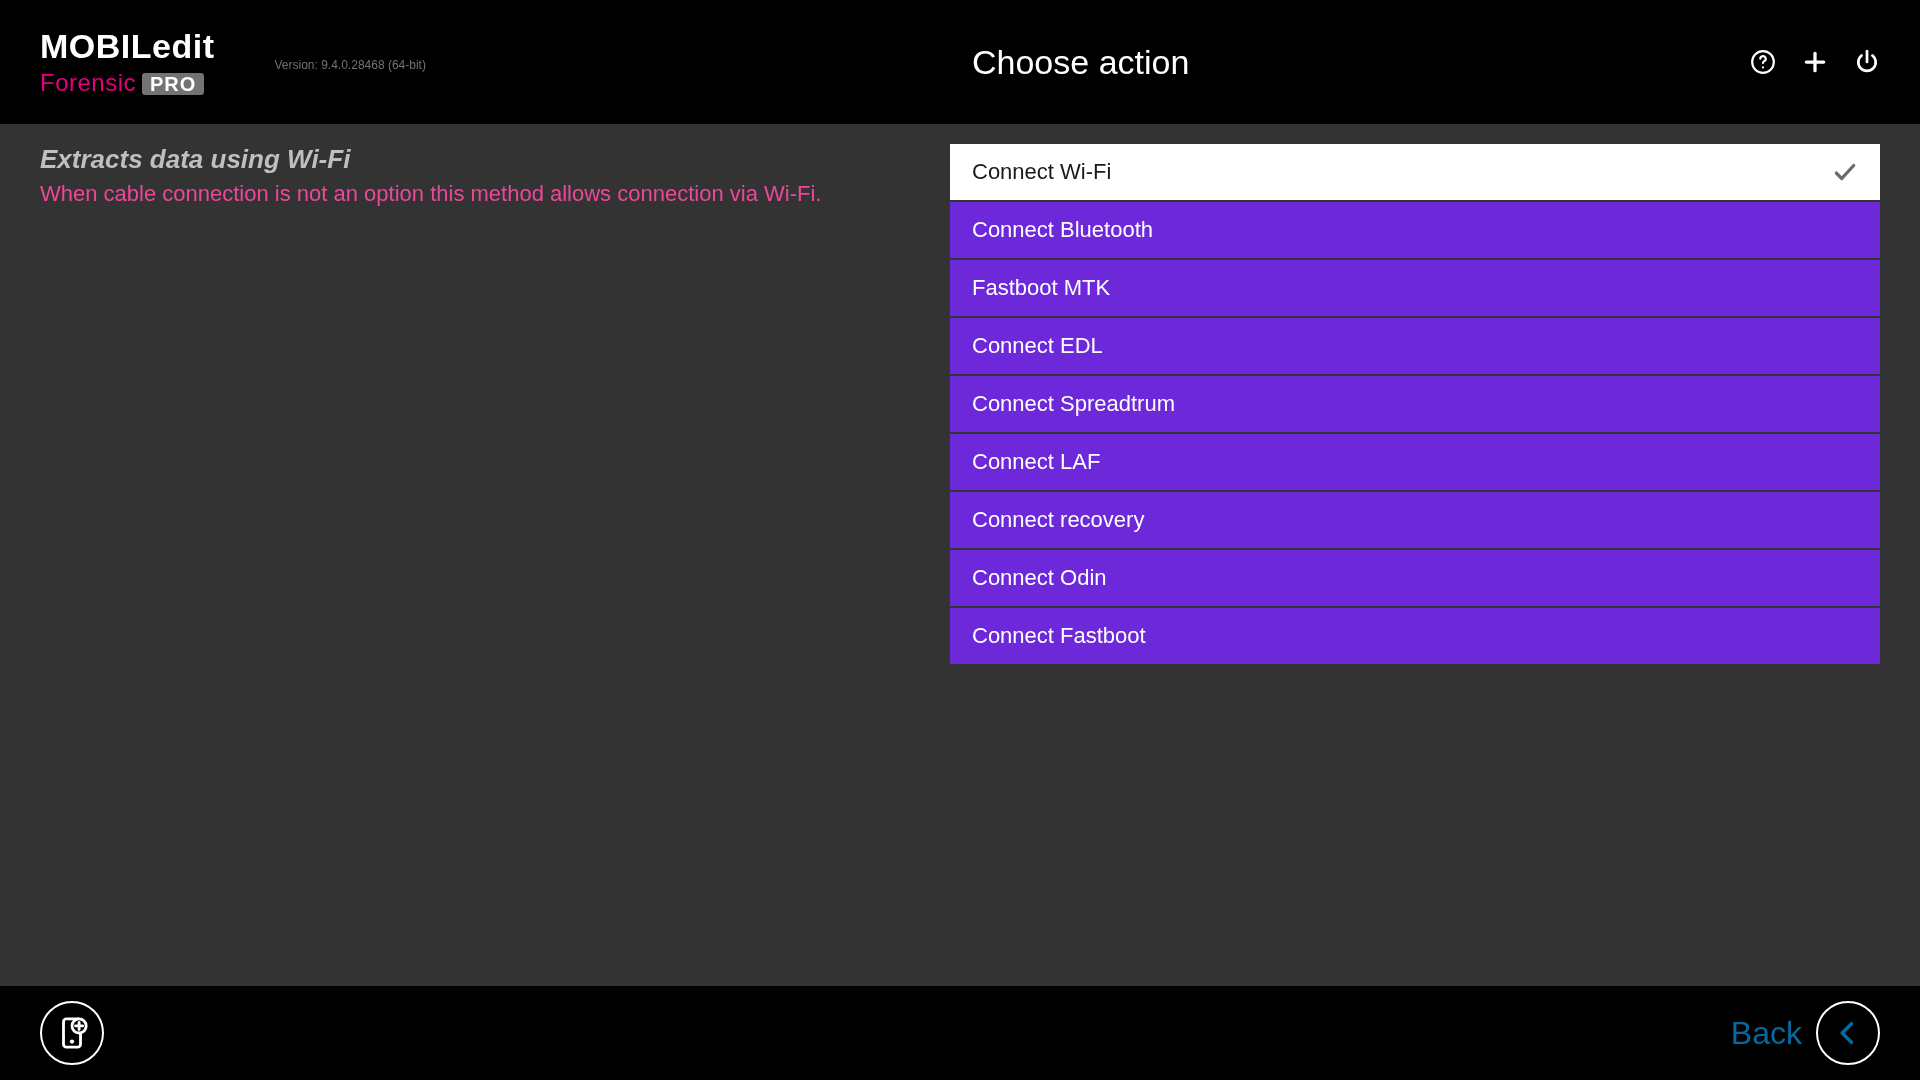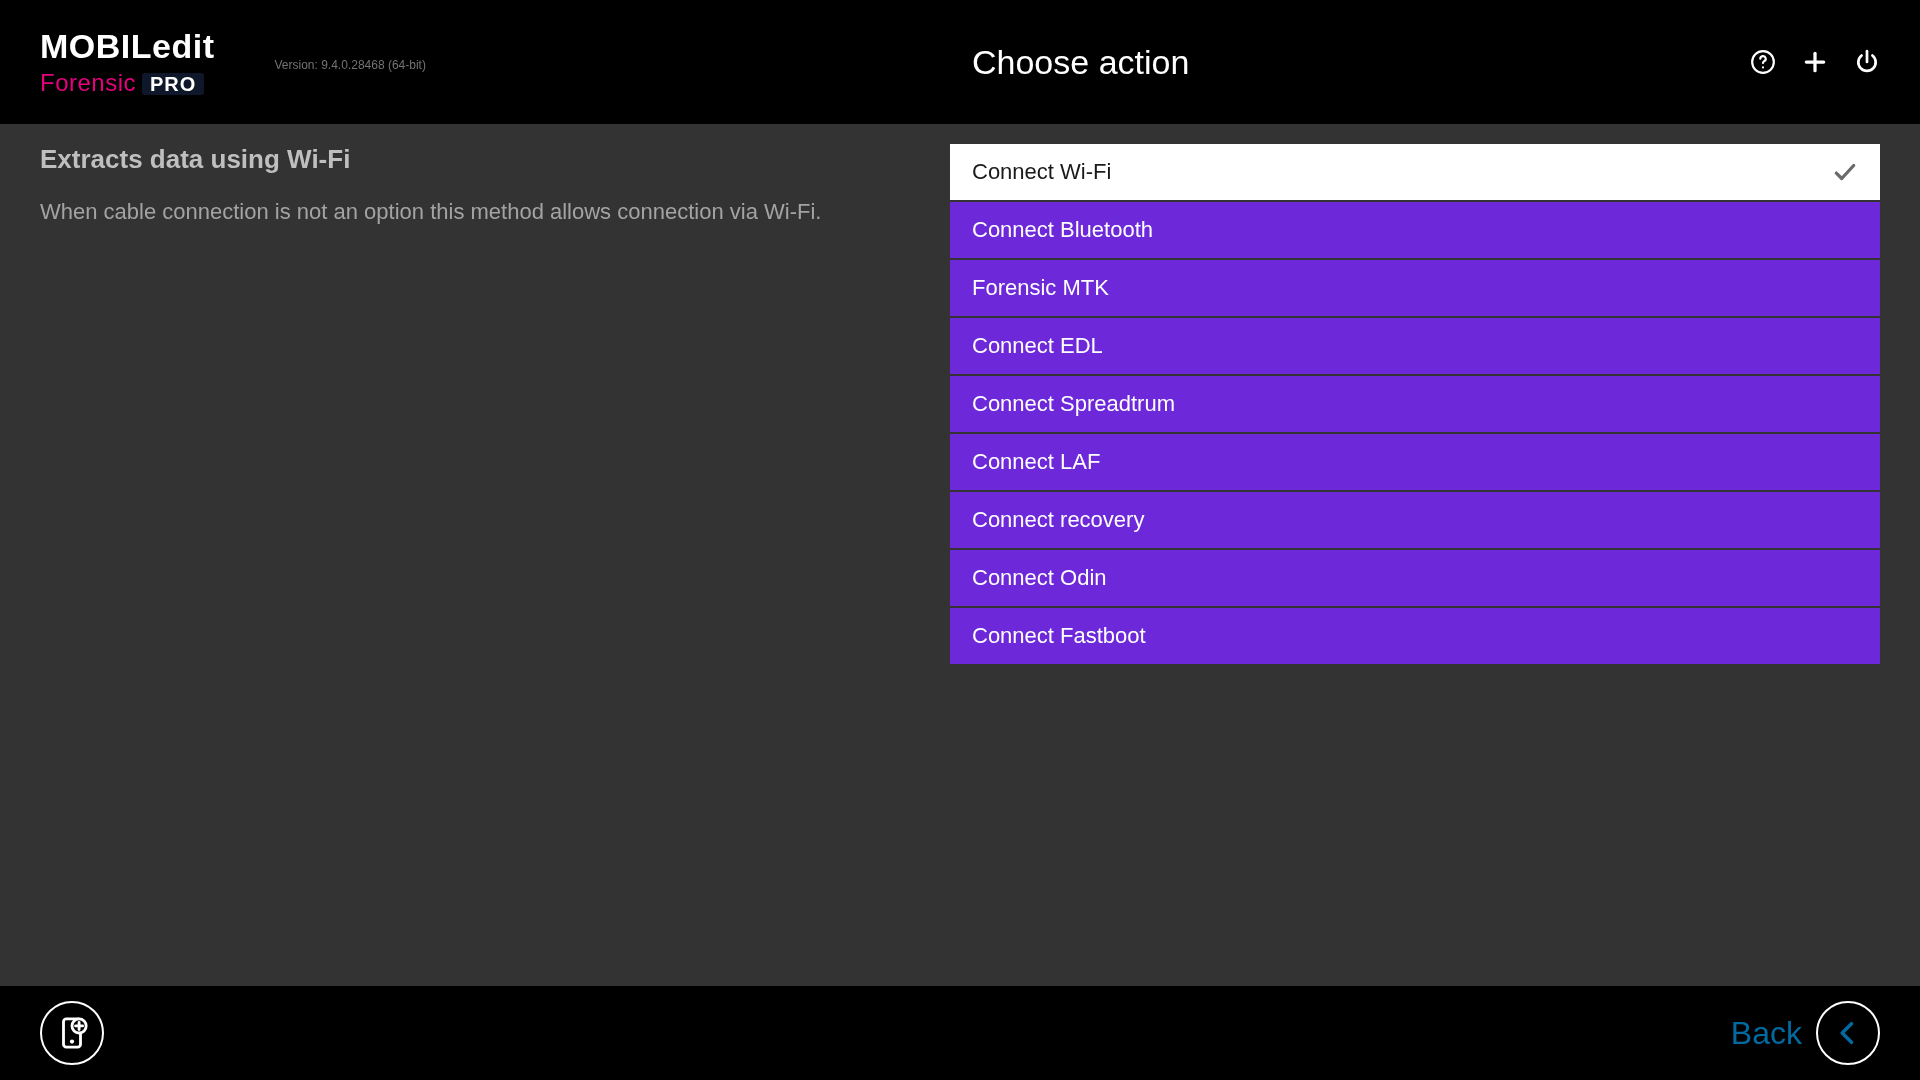--- a/index.html
+++ b/index.html
@@ -12,42 +12,42 @@
     height: 124px;
     display: flex;
     align-items: center;
     position: relative;
     padding: 0 20px 0 40px;
   }
   .logo-block { display: flex; flex-direction: column; line-height: 1.0; }
   .logo-line1 { font-size: 34px; font-weight: 600; letter-spacing: 0.5px; color: #ffffff; }
   .logo-line2 { display: flex; align-items: baseline; gap: 6px; margin-top: 8px; }
   .logo-forensic { font-size: 24px; color: #e6007e; font-weight: 400; letter-spacing: 0.5px; }
-  .logo-pro { background: #0f172a; color: #ffffff; font-size: 20px; font-weight: 700; padding: 1px 8px; border-radius: 3px; letter-spacing: 1px; text-align: center; }
+  .logo-pro { background: #737373; color: #ffffff; font-size: 20px; font-weight: 700; padding: 1px 8px; border-radius: 3px; letter-spacing: 1px; text-align: center; }
   .version { color: #737373; font-size: 12px; margin-left: 60px; margin-top: 6px; }
 
   .header-title {
     position: absolute;
     left: 972px;
     top: 50%;
     transform: translateY(-50%);
     font-size: 34px;
     font-weight: 400;
     color: #ffffff;
   }
 
   .header-icons { margin-left: auto; display: flex; gap: 26px; align-items: center; padding-right: 20px; }
   .hicon { width: 26px; height: 26px; color: #ffffff; cursor: pointer; display:flex; align-items:center; justify-content:center; }
   .hicon svg { width: 100%; height: 100%; }
 
   
   .main { flex: 1 1 auto; display: flex; padding: 20px 40px 0 40px; gap: 20px; }
   .left-panel { flex: 0 0 890px; }
-  .desc-title { font-size: 26px; font-weight: 600; color: #bfbfbf; }
-  .desc-text { font-size: 22px; font-weight: 400; color: #a3a3a3; margin-top: 24px; }
+  .desc-title { font-size: 26px; font-weight: 600; color: #bfbfbf; font-style: italic; }
+  .desc-text { font-size: 22px; font-weight: 400; color: #ec4899; margin-top: 6px; }
 
   .right-panel { flex: 1; display: flex; flex-direction: column; gap: 2px; }
   .action-item {
     background: #6d28d9;
     color: #ffffff;
     font-size: 22px;
     height: 56px;
     display: flex;
     align-items: center;
     padding: 0 22px;
@@ -143,21 +143,21 @@
   <div class="action-item selected">
         <span>Connect Wi-Fi</span>
         <span class="check"><svg viewBox="0 0 24 24" fill="none" stroke="currentColor" stroke-width="3" stroke-linecap="round" stroke-linejoin="round">
             <polyline points="4 13 9 18 20 6"></polyline>
           </svg></span>
       </div>
       <div class="action-item">
         <span>Connect Bluetooth</span>
       </div>
       <div class="action-item">
-        <span>Forensic MTK</span>
+        <span>Fastboot MTK</span>
       </div>
       <div class="action-item">
         <span>Connect EDL</span>
       </div>
       <div class="action-item">
         <span>Connect Spreadtrum</span>
       </div>
       <div class="action-item">
         <span>Connect LAF</span>
       </div>

